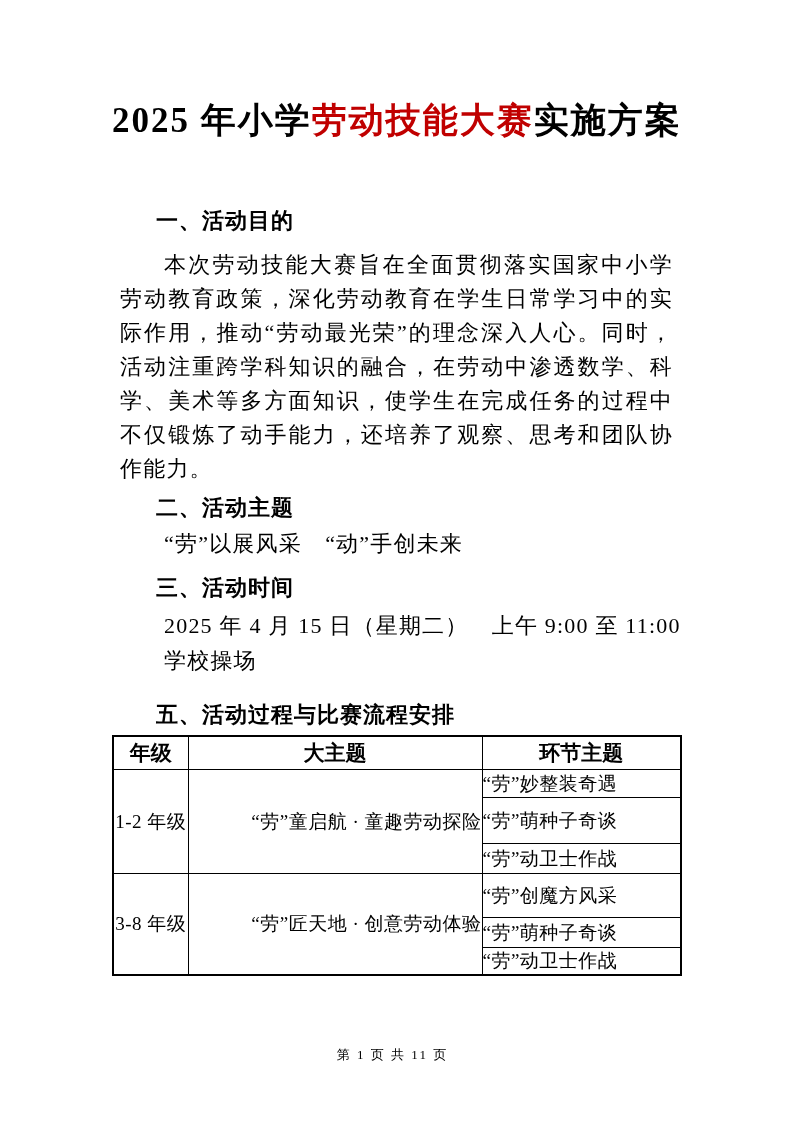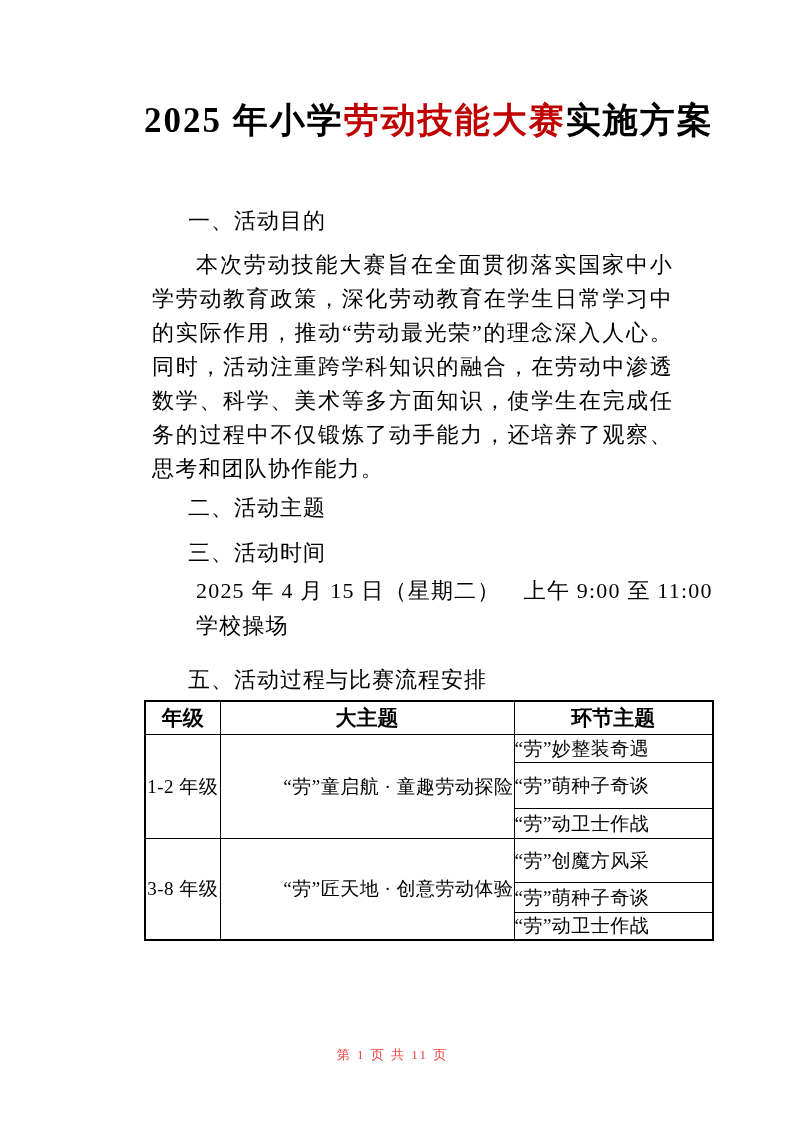--- a/index.html
+++ b/index.html
@@ -4,39 +4,38 @@
 <style>
   html,body{margin:0;padding:0;background:#ffffff;}
   .page{
     position:relative;
     width:793px;height:1122px;
     background:#ffffff;
     color:#000;
     font-family:"Liberation Serif","DejaVu Serif",serif;
     overflow:hidden;
     box-sizing:border-box;
-    padding-left:32px;
   }
   .content{
     box-sizing:border-box;
     padding:97px 113px 0 112px;
   }
   .doc-title{
     text-align:center;
     font-size:35px;
     line-height:48px;
     letter-spacing:2px;
     font-weight:700;
     white-space:nowrap;
   }
   .doc-title .red{color:#c00000;}
   .sec-heading{
     margin:0;
     font-family:"Liberation Sans","DejaVu Sans",sans-serif;
-    font-weight:400;
+    font-weight:700;
     font-size:22px;
     line-height:28px;
     text-indent:44px;
     letter-spacing:1px;
   }
   .h1{margin-top:62px;}
   .h2{margin-top:8px;}
   .h3{margin-top:17px;}
   .h4{margin-top:18px;}
   .h5{margin-top:27px;}
@@ -98,37 +97,38 @@
   tr.r5{height:30px;}
   tr.r6{height:26px;}
   td.va-top{vertical-align:top;padding-top:5px;}
   .footer{
     position:absolute;
     left:0;right:8px;
     bottom:58px;
     text-align:center;
     font-size:13px;
     letter-spacing:2px;
-    color:#ef4444;
+    color:#000000;
   }
 </style>
 </head>
 <body>
 
 <div class="page">
   <div class="content">
 
     <div class="doc-title">
       <span>2025 年小学</span><span class="red">劳动技能大赛</span><span>实施方案</span>
     </div>
 
     <div class="sec-heading h1">一、活动目的</div>
     <div class="para">本次劳动技能大赛旨在全面贯彻落实国家中小学劳动教育政策，深化劳动教育在学生日常学习中的实际作用，推动“劳动最光荣”的理念深入人心。同时，活动注重跨学科知识的融合，在劳动中渗透数学、科学、美术等多方面知识，使学生在完成任务的过程中不仅锻炼了动手能力，还培养了观察、思考和团队协作能力。</div>
 
     <div class="sec-heading h2">二、活动主题</div>
+    <div class="line theme-line">“劳”以展风采　“动”手创未来</div>
 
     <div class="sec-heading h3">三、活动时间</div>
     <div class="line date-line">2025 年 4 月 15 日（星期二）　上午 9:00 至 11:00</div>
 
     <div class="line place-line">学校操场</div>
 
     <div class="sec-heading h5">五、活动过程与比赛流程安排</div>
 
     <table class="flow">
       <colgroup>

